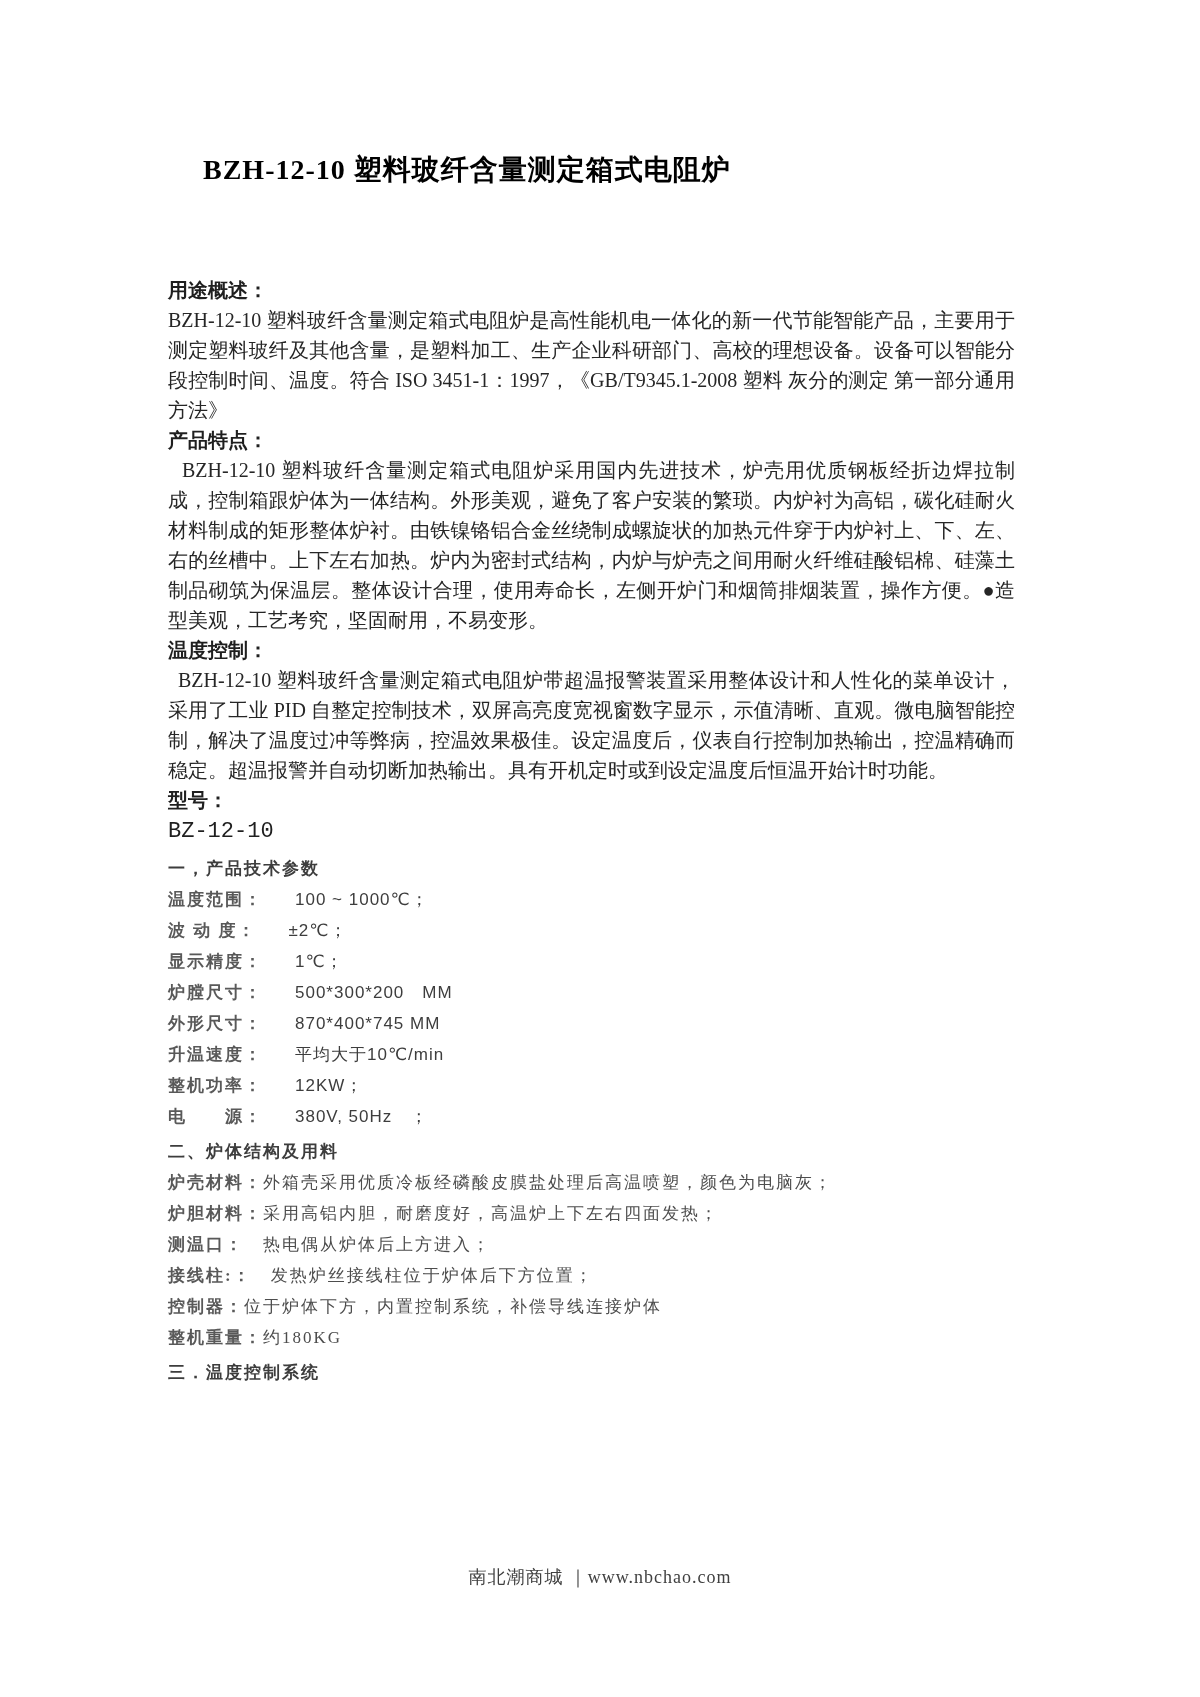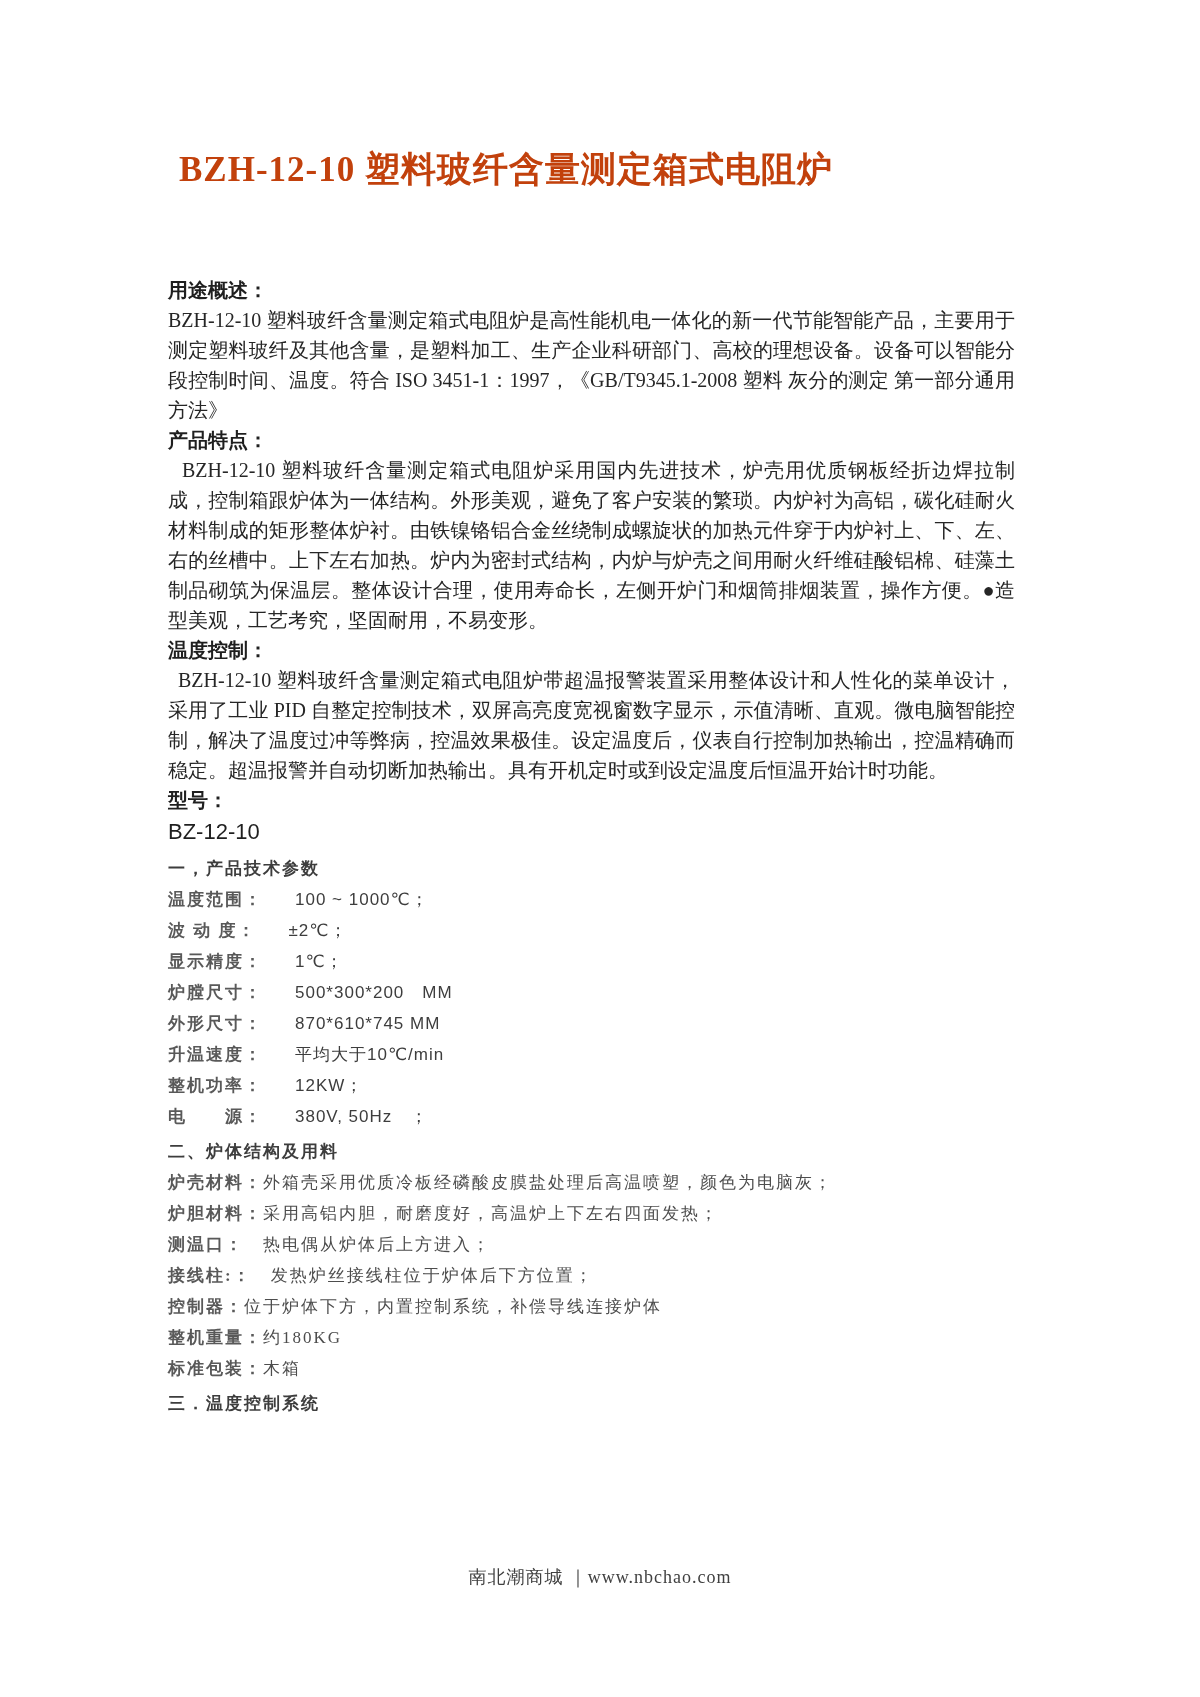--- a/index.html
+++ b/index.html
@@ -13,24 +13,24 @@
     overflow: hidden;
   }
   .page {
     position: relative;
     width: 1200px;
     height: 1697px;
     background: #ffffff;
     padding: 150px 185px 0 168px;
   }
   .doc-title {
-    font-size: 35px;
+    font-size: 28px;
     font-weight: 700;
-    color: #c2410c;
-    margin-left: 11px;
+    color: #000000;
+    margin-left: 35px;
     line-height: 40px;
     letter-spacing: 1px;
     margin-bottom: 85px;
     font-family: "Liberation Serif", "DejaVu Serif", serif;
   }
   .sec-heading {
     font-size: 20px;
     font-weight: 700;
     color: #1f1f1f;
     line-height: 30px;
@@ -40,21 +40,21 @@
     color: #262626;
     line-height: 30px;
     text-align: justify;
   }
   .body-para.indent-1 { text-indent: 10px; }
   .body-para.indent-2 { text-indent: 14px; }
   .model-value {
     font-size: 22px;
     color: #1f1f1f;
     line-height: 34px;
-    font-family: Liberation Sans, sans-serif;
+    font-family: Liberation Mono, monospace;
   }
   .num-heading {
     font-size: 17px;
     font-weight: 700;
     color: #3d3d3d;
     line-height: 30px;
     margin-top: 5px;
     letter-spacing: 2px;
     font-family: "Liberation Sans", "DejaVu Sans", sans-serif;
   }
@@ -115,21 +115,21 @@
   <div class="spec-list">
 
       <div class="spec-row"><span class="spec-label">温度范围：</span><span class="spec-value">100 ~ 1000℃；</span></div>
 
       <div class="spec-row"><span class="spec-label">波 动 度：</span><span class="spec-value">±2℃；</span></div>
 
       <div class="spec-row"><span class="spec-label">显示精度：</span><span class="spec-value">1℃；</span></div>
 
       <div class="spec-row"><span class="spec-label">炉膛尺寸：</span><span class="spec-value">500*300*200　MM</span></div>
 
-      <div class="spec-row"><span class="spec-label">外形尺寸：</span><span class="spec-value">870*610*745 MM</span></div>
+      <div class="spec-row"><span class="spec-label">外形尺寸：</span><span class="spec-value">870*400*745 MM</span></div>
 
       <div class="spec-row"><span class="spec-label">升温速度：</span><span class="spec-value">平均大于10℃/min</span></div>
 
       <div class="spec-row"><span class="spec-label">整机功率：</span><span class="spec-value">12KW；</span></div>
 
       <div class="spec-row"><span class="spec-label">电　　源：</span><span class="spec-value">380V, 50Hz　；</span></div>
     </div>
 
   <div class="num-heading">二、炉体结构及用料</div>
   <div class="spec-list">
@@ -141,20 +141,19 @@
 
       <div class="spec-row"><span class="spec-label">测温口：　</span><span class="struct-value">热电偶从炉体后上方进入；</span></div>
 
       <div class="spec-row"><span class="spec-label">接线柱:：　</span><span class="struct-value">发热炉丝接线柱位于炉体后下方位置；</span></div>
 
       <div class="spec-row"><span class="spec-label">控制器：</span><span class="struct-value">位于炉体下方，内置控制系统，补偿导线连接炉体</span></div>
 
 
       <div class="spec-row"><span class="spec-label">整机重量：</span><span class="struct-value">约180KG</span></div>
 
-      <div class="spec-row"><span class="spec-label">标准包装：</span><span class="struct-value">木箱</span></div>
     </div>
 
   <div class="num-heading">三．温度控制系统</div>
 
   <div class="footer">南北潮商城 ｜www.nbchao.com</div>
 
 </div>
 
 </body></html>

